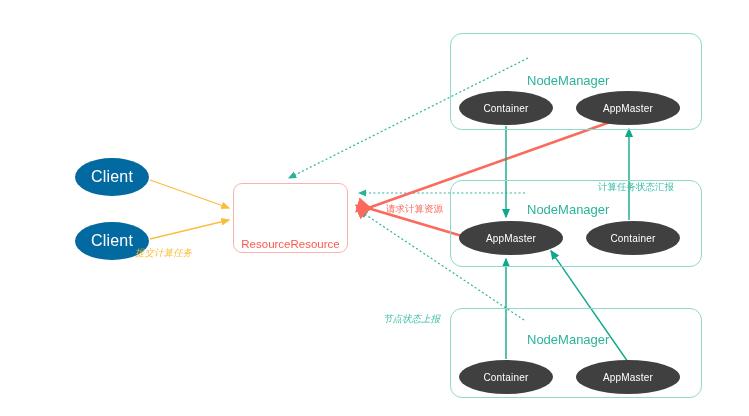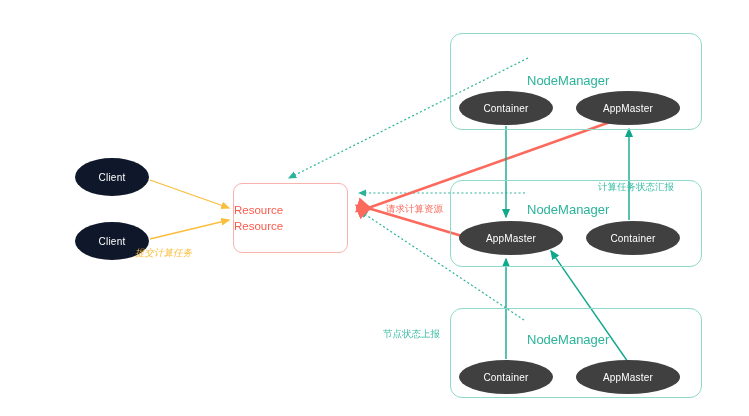--- a/index.html
+++ b/index.html
@@ -45,31 +45,31 @@
     display: flex;
     align-items: center;
     justify-content: center;
     color: #ffffff;
     font-size: 10px;
     letter-spacing: .2px;
     box-sizing: border-box;
   }
   .ellipse.green { background: #404040; }
   .ellipse.orange {
-    background: #0f172a;
-    font-size: 10px;
+    background: #0369a1;
+    font-size: 16px;
   }
   .rm-box {
     position: absolute;
     border: 1.3px solid #f9b3ad;
     border-radius: 9px;
     background: #ffffff;
     display: flex;
-    flex-direction: column;
-    align-items: flex-start;
+    flex-direction: row;
+    align-items: flex-end;
     justify-content: center;
     color: #fb5a4b;
     font-size: 11.5px;
     line-height: 16px;
     box-sizing: border-box;
   }
   .edge-label {
     position: absolute;
     font-size: 9.5px;
     white-space: nowrap;
@@ -148,15 +148,15 @@
   <div class="ellipse orange" style="left:75px; top:222px; width:74px; height:38px;">Client</div>
 
   <div class="rm-box" style="left:233px; top:183px; width:115px; height:70px;">
     <span>Resource</span>
     <span>Resource</span>
   </div>
 
   <div class="edge-label orange" style="left:135px; top:207px;">提交计算任务</div>
   <div class="edge-label red" style="left:386px; top:163px;font-family:Liberation Mono, monospace;">请求计算资源</div>
   <div class="edge-label teal" style="left:598px; top:141px;">计算任务状态汇报</div>
-  <div class="edge-label teal" style="left:383px; top:288px;">节点状态上报</div>
+  <div class="edge-label teal" style="left:383px; top:273px;font-style:italic;">节点状态上报</div>
 
 </div>
 
 </body></html>

